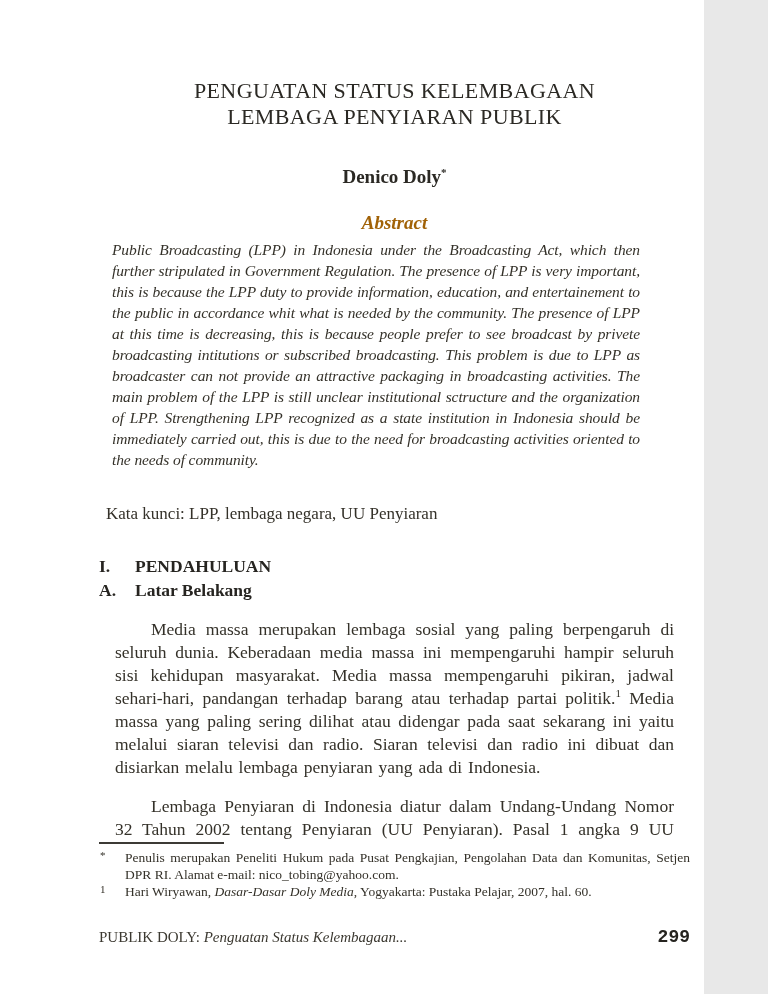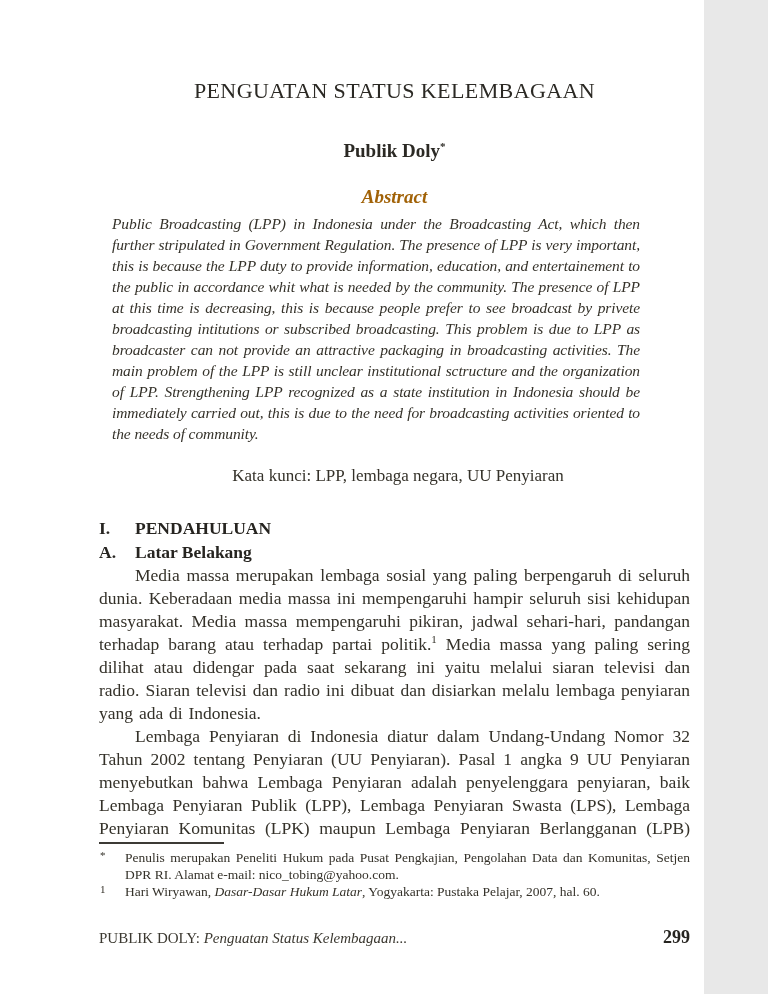--- a/index.html
+++ b/index.html
@@ -57,45 +57,44 @@
     margin-top: 5px;
     margin-left: 13px;
     width: 528px;
     font-style: italic;
     font-size: 15.5px;
     line-height: 21px;
     text-align: justify;
     letter-spacing: -0.1px;
   }
   .keywords {
-    margin-top: 22px;
+    margin-top: 34px;
     margin-left: 7px;
     font-size: 17px;
-    text-align: center;
   }
   .heading-row {
     display: flex;
     font-size: 17.5px;
     font-weight: 700;
     color: #262420;
     line-height: 24px;
   }
   .heading-row.first {
     margin-top: 30px;
   }
   .heading-num {
     width: 36px;
     flex: 0 0 36px;
   }
   .body-para {
     font-size: 17.5px;
     line-height: 23px;
     text-align: justify;
     word-spacing: 1.5px;
-    margin: 0;
+    margin: 16px;
   }
   .body-para.indent {
     text-indent: 36px;
   }
   .body-para sup {
     font-size: 11px;
     vertical-align: super;
     line-height: 0;
   }
   .footnote-rule {
@@ -140,34 +139,36 @@
     font-size: 15px;
     color: #3b3830;
   }
   .running-title {
     font-style: italic;
   }
   .page-number {
     font-size: 18px;
     font-weight: 700;
     color: #262420;
+    font-family: Liberation Mono, monospace;
   }
 </style>
 </head>
 <body>
 
 <div class="page">
 
   <div class="content">
 
     <div class="title">
       <div>PENGUATAN STATUS KELEMBAGAAN</div>
-    </div>
-
-    <div class="author"><span>Publik Doly</span><sup>*</sup></div>
+      <div>LEMBAGA PENYIARAN PUBLIK</div>
+    </div>
+
+    <div class="author"><span>Denico Doly</span><sup>*</sup></div>
 
     <div class="abstract-heading">Abstract</div>
 
     <div class="abstract-body">Public Broadcasting (LPP) in Indonesia under the Broadcasting Act, which then further stripulated in Government Regulation. The presence of LPP is very important, this is because the LPP duty to provide information, education, and entertainement to the public in accordance whit what is needed by the community. The presence of LPP at this time is decreasing, this is because people prefer to see broadcast by privete broadcasting intitutions or subscribed broadcasting. This problem is due to LPP as broadcaster can not provide an attractive packaging in broadcasting activities. The main problem of the LPP is still unclear institutional sctructure and the organization of LPP. Strengthening LPP recognized as a state institution in Indonesia should be immediately carried out, this is due to the need for broadcasting activities oriented to the needs of community.</div>
 
     <div class="keywords">Kata kunci: LPP, lembaga negara, UU Penyiaran</div>
 
     <div class="heading-row first">
       <span class="heading-num">I.</span>
       <span>PENDAHULUAN</span>
@@ -186,21 +187,21 @@
 
   <div class="footnote-rule"></div>
 
   <div class="footnotes">
     <div class="footnote">
       <span class="marker">*</span>
       <span>Penulis merupakan Peneliti Hukum pada Pusat Pengkajian, Pengolahan Data dan Komunitas, Setjen DPR RI. Alamat e-mail: nico_tobing@yahoo.com.</span>
     </div>
     <div class="footnote">
       <span class="marker">1</span>
-      <span>Hari Wiryawan, </span><span class="it">Dasar-Dasar Hukum Latar</span><span>, Yogyakarta: Pustaka Pelajar, 2007, hal. 60.</span>
+      <span>Hari Wiryawan, </span><span class="it">Dasar-Dasar Doly Media</span><span>, Yogyakarta: Pustaka Pelajar, 2007, hal. 60.</span>
     </div>
   </div>
 
   <div class="footer">
     <div class="running-head"><span>PUBLIK DOLY: </span><span class="running-title">Penguatan Status Kelembagaan...</span></div>
     <div class="page-number">299</div>
   </div>
 
 </div>
 

